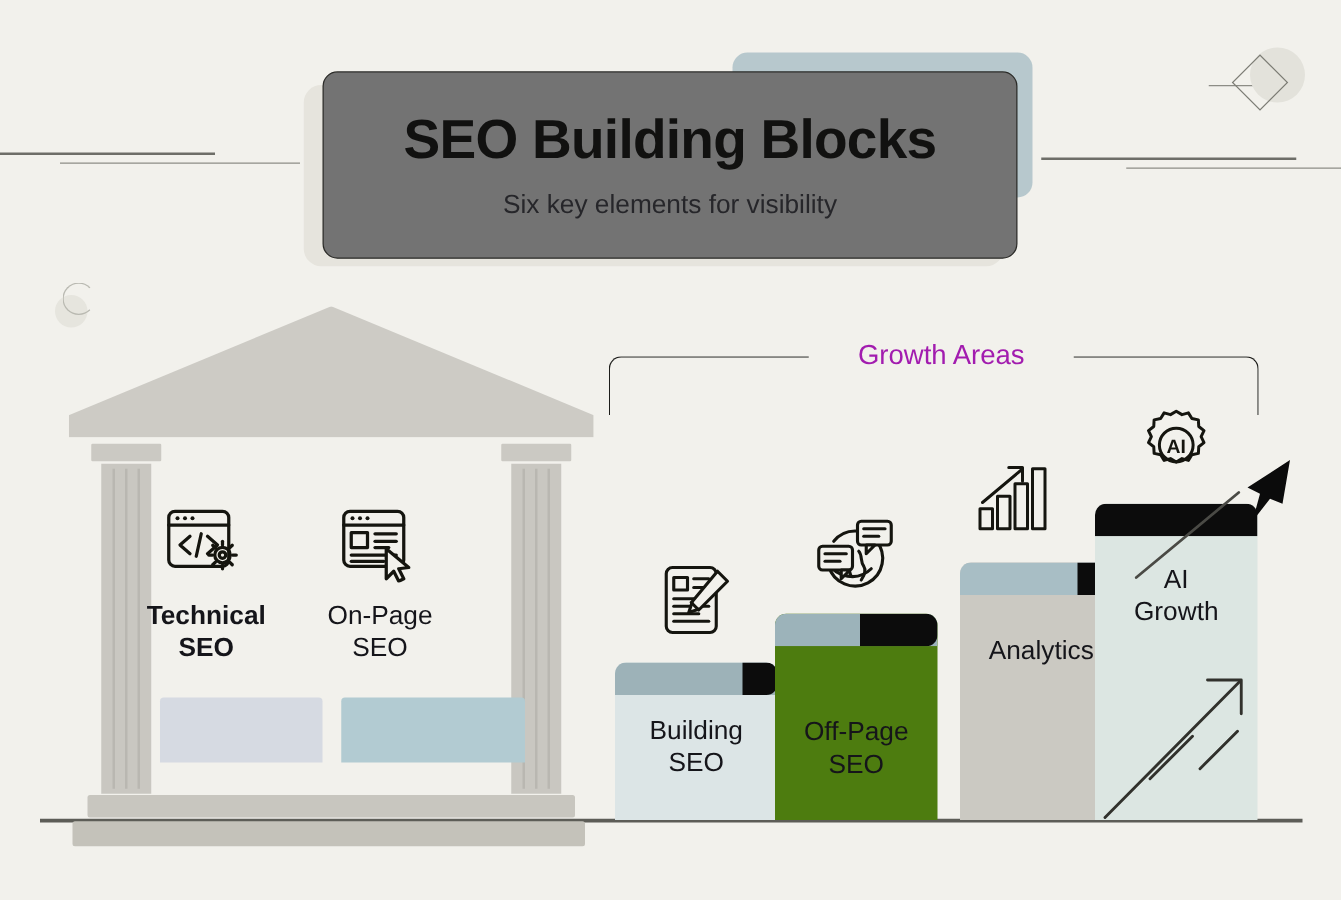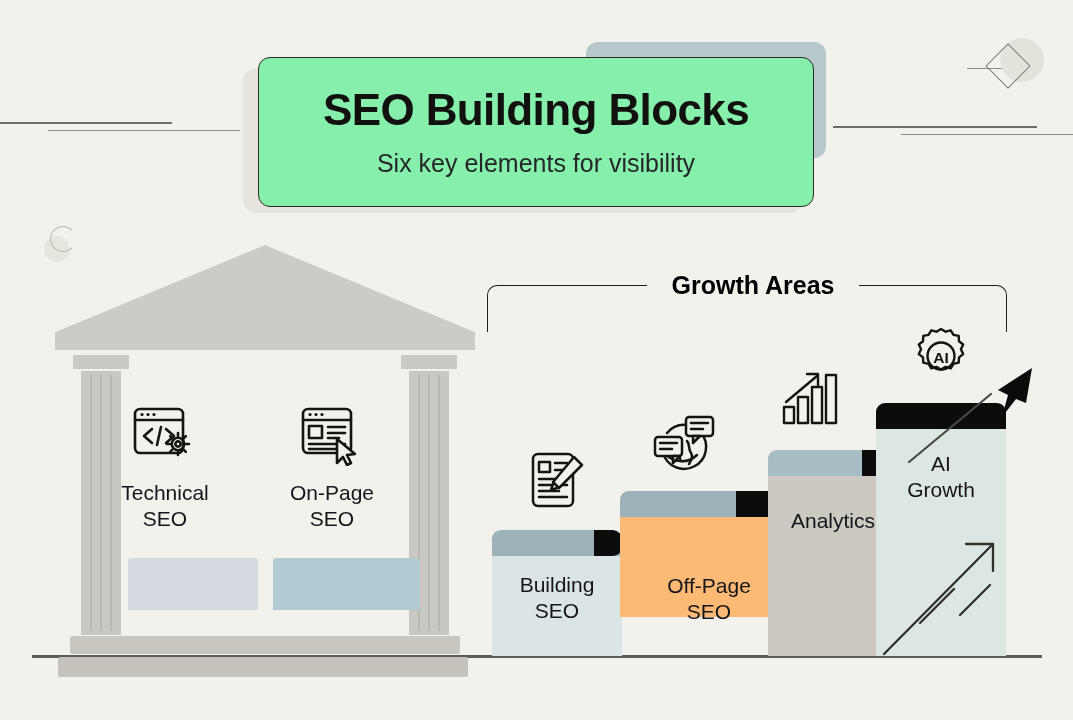--- a/index.html
+++ b/index.html
@@ -24,30 +24,30 @@
   #title-shadow-card{
     position:absolute;left:586px;top:42px;width:240px;height:116px;
     background:#b7c8cd;border-radius:12px;
   }
   #title-soft-shadow{
     position:absolute;left:243px;top:68px;width:560px;height:145px;
     background:#e6e4dd;border-radius:14px;
   }
   #title-card{
     position:absolute;left:258px;top:57px;width:556px;height:150px;
-    background:#86efac;border:1.6px solid #2b2b28;border-radius:12px;
+    background:#737373;border:1.6px solid #2b2b28;border-radius:12px;
     display:flex;flex-direction:column;align-items:center;justify-content:center;
     box-sizing:border-box;
   }
   #title-main{
     font-size:44px;font-weight:bold;color:#111110;letter-spacing:-0.6px;
     line-height:1.05;margin:0;
   }
   #title-sub{
-    font-size:25px;color:#26262a;margin-top:17px;line-height:1.05;
+    font-size:21px;color:#26262a;margin-top:17px;line-height:1.05;
   }
 
   
   #ground-line{position:absolute;left:32px;top:655px;width:1010px;height:3px;background:#5d5d57;}
 
   
   #temple{position:absolute;left:55px;top:240px;width:420px;height:418px;}
   #pediment{
     position:absolute;left:0px;top:5px;width:420px;height:105px;
     background:#cdcbc5;
@@ -66,33 +66,33 @@
   #right-col{left:354px;top:131px;width:40px;height:264px;}
 
   .inner-panel{position:absolute;height:52px;}
   #panel-left{left:73px;top:318px;width:130px;background:#d6dae2;border-radius:3px 3px 0 0;}
   #panel-right{left:218px;top:318px;width:147px;background:#b2cbd2;border-radius:3px 3px 0 0;}
 
   #base-top{position:absolute;left:15px;top:396px;width:390px;height:18px;background:#c8c6bf;border-radius:2px;}
   #base-bottom{position:absolute;left:3px;top:417px;width:410px;height:20px;background:#c4c2ba;border-radius:2px;}
 
   .pillar-item{position:absolute;width:150px;text-align:center;}
-  #item-technical{left:35px;top:160px;}
-  #item-onpage{left:202px;top:160px;}
+  #item-technical{left:35px;top:160px;font-weight:bold;}
+  #item-onpage{left:174px;top:160px;}
   .pillar-icon{height:72px;display:flex;align-items:center;justify-content:center;}
   .pillar-label{font-size:21px;color:#15151a;line-height:1.25;margin-top:8px;}
 
   
   #bracket{position:absolute;left:487px;top:285px;width:520px;height:60px;}
   .bracket-side{position:absolute;top:0;width:165px;height:46px;border:1.6px solid #1d1d1a;border-bottom:none;}
   #bracket-left{left:0;border-right:none;border-radius:10px 0 0 0;}
   #bracket-right{right:0;border-left:none;border-radius:0 10px 0 0;}
   #growth-label{
     position:absolute;left:160px;top:-14px;width:200px;text-align:center;
-    font-size:25px;font-weight:bold;color:#000000;background:#f2f1ec;padding:0 6px;
+    font-size:22px;font-weight:normal;color:#a21caf;background:#f2f1ec;padding:0 6px;
   }
 
   
   .bar{position:absolute;bottom:0;border-radius:9px 9px 0 0;overflow:visible;}
   .bar-cap{position:absolute;left:0;top:0;height:26px;width:100%;border-radius:9px 9px 0 0;overflow:hidden;}
   .bar-cap-base{position:absolute;left:0;top:0;height:100%;width:100%;}
   .bar-cap-accent{position:absolute;top:0;height:100%;background:#0c0c0c;border-radius:0 9px 9px 0;}
   .bar-label{position:absolute;left:0;width:100%;text-align:center;font-size:21px;color:#15151a;line-height:1.25;}
   .bar-icon{position:absolute;display:flex;align-items:center;justify-content:center;}
 
@@ -228,21 +228,21 @@
       <line x1="26" y1="19" x2="38" y2="19"></line>
       <line x1="10" y1="28" x2="38" y2="28"></line>
       <line x1="10" y1="34" x2="38" y2="34"></line>
       <line x1="10" y1="40" x2="30" y2="40"></line>
       <line x1="10" y1="46" x2="38" y2="46"></line>
       <path d="M45 6 L53 14 L31 36 L22 39 L25 30 Z" fill="#f2f1ec" stroke="#15150f" stroke-width="2.5"></path>
       <line x1="24" y1="31" x2="30" y2="37"></line>
     </svg>
   </div>
 
-  <div class="bar" style="left:620px;top:491px;width:130px;height:126px;background:#fdba74;padding-left:48px;">
+  <div class="bar" style="left:620px;top:491px;width:130px;height:165px;background:#4d7c0f;">
     <div class="bar-cap">
       <div class="bar-cap-base" style="background:#9cb3ba;"></div>
       <div class="bar-cap-accent" style="right:0;width:62px;"></div>
     </div>
     <div class="bar-label" style="top:82px;">
       <span>Off-Page</span><br>
       <span>SEO</span>
     </div>
   </div>
   <div class="bar-icon" style="left:650px;top:408px;width:72px;height:72px;">

